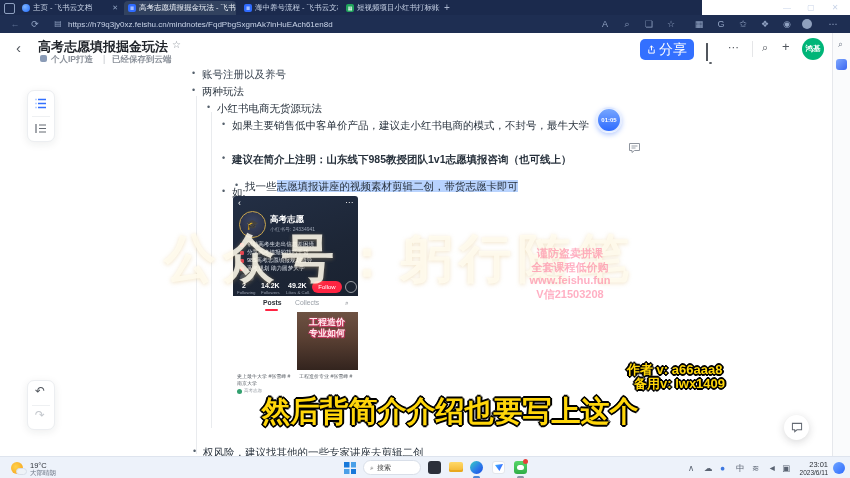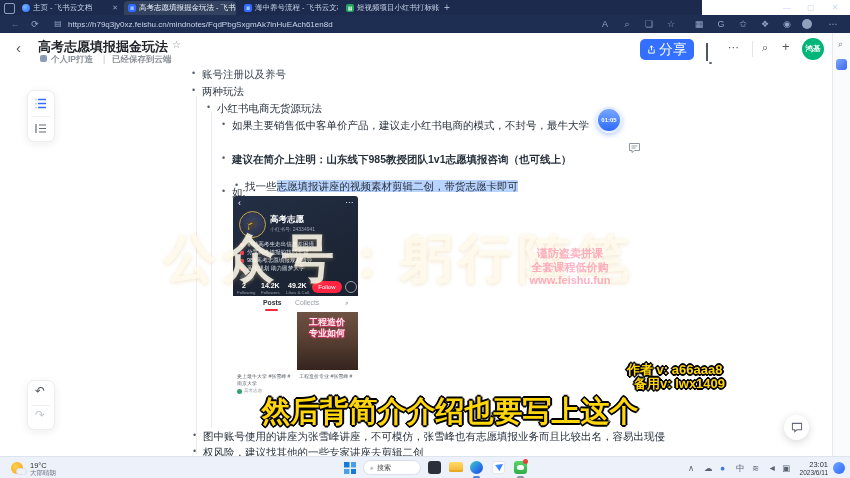--- a/index.html
+++ b/index.html
@@ -150,21 +150,20 @@
 
     <div class="abs row" style="left:202px;top:2px;color:#3c4653;">账号注册以及养号</div>
     <div class="abs row" style="left:202px;top:19px;">两种玩法</div>
     <div class="abs row" style="left:217px;top:36px;">小红书电商无货源玩法</div>
     <div class="abs row" style="left:232px;top:53px;">如果主要销售低中客单价产品，建议走小红书电商的模式，不封号，最牛大学</div>
     <div class="abs row" style="left:245px;top:70px;margin-top:44px;">
       <span>找一些</span><span class="hl">志愿填报讲座的视频素材剪辑二创，带货志愿卡即可</span>
     </div>
     <div class="abs row" style="left:232px;top:87px;font-weight:bold;">建议在简介上注明：山东线下985教授团队1v1志愿填报咨询（也可线上）</div>
     <div class="abs row" style="left:232px;top:120px;">如:</div>
-    <div class="abs row" style="left:203px;top:364px;">图中账号使用的讲座为张雪峰讲座，不可模仿，张雪峰也有志愿填报业务而且比较出名，容易出现侵</div>
     <div class="abs row" style="left:203px;top:380px;">权风险，建议找其他的一些专家讲座去剪辑二创</div>
 
     <svg class="abs" style="left:628px;top:76px;" width="13" height="12" viewBox="0 0 13 12">
       <path d="M1.5 1.5h10v7h-5l-2.5 2v-2h-2.5z" fill="none" stroke="#8f959e" stroke-width="1"></path>
       <path d="M3.5 4h6M3.5 6h4" stroke="#8f959e" stroke-width="0.9"></path>
     </svg>
   </div>
 
   <div class="abs shot">
     <div class="abs shot-dark"></div>
@@ -209,20 +208,21 @@
     <span class="abs cap" style="left:11px;top:192px;font-size:4.5px;color:#9aa0a8;">高考志愿</span>
     <span class="abs cap" style="left:66px;top:177px;">工程造价专业 #张雪峰 #</span>
   </div>
 
   <div class="abs bigwm" style="left:164px;top:224px;text-align:right;">公众号：躬行随笔</div>
 
   <div class="abs pinkwm" style="left:500px;top:247px;width:140px;">
     <div>谨防盗卖拼课</div>
     <div>全套课程低价购</div>
     <div>www.feishu.fun</div>
+    <div>V信21503208</div>
   </div>
 
   <div class="abs bubble" style="left:596px;top:107px;">01:05</div>
 
   <div class="abs yellowtxt" style="left:627px;top:361px;font-size:13px;">作者 v: a66aaa8</div>
   <div class="abs yellowtxt" style="left:634px;top:375px;font-size:13px;">备用v: lwx1409</div>
 
   <div class="abs yellowtxt" style="left:250px;top:392px;width:400px;text-align:center;font-size:29px;">然后背简介介绍也要写上这个</div>
 
   <div class="abs fcard" style="left:27px;top:90px;width:26px;height:50px;">

